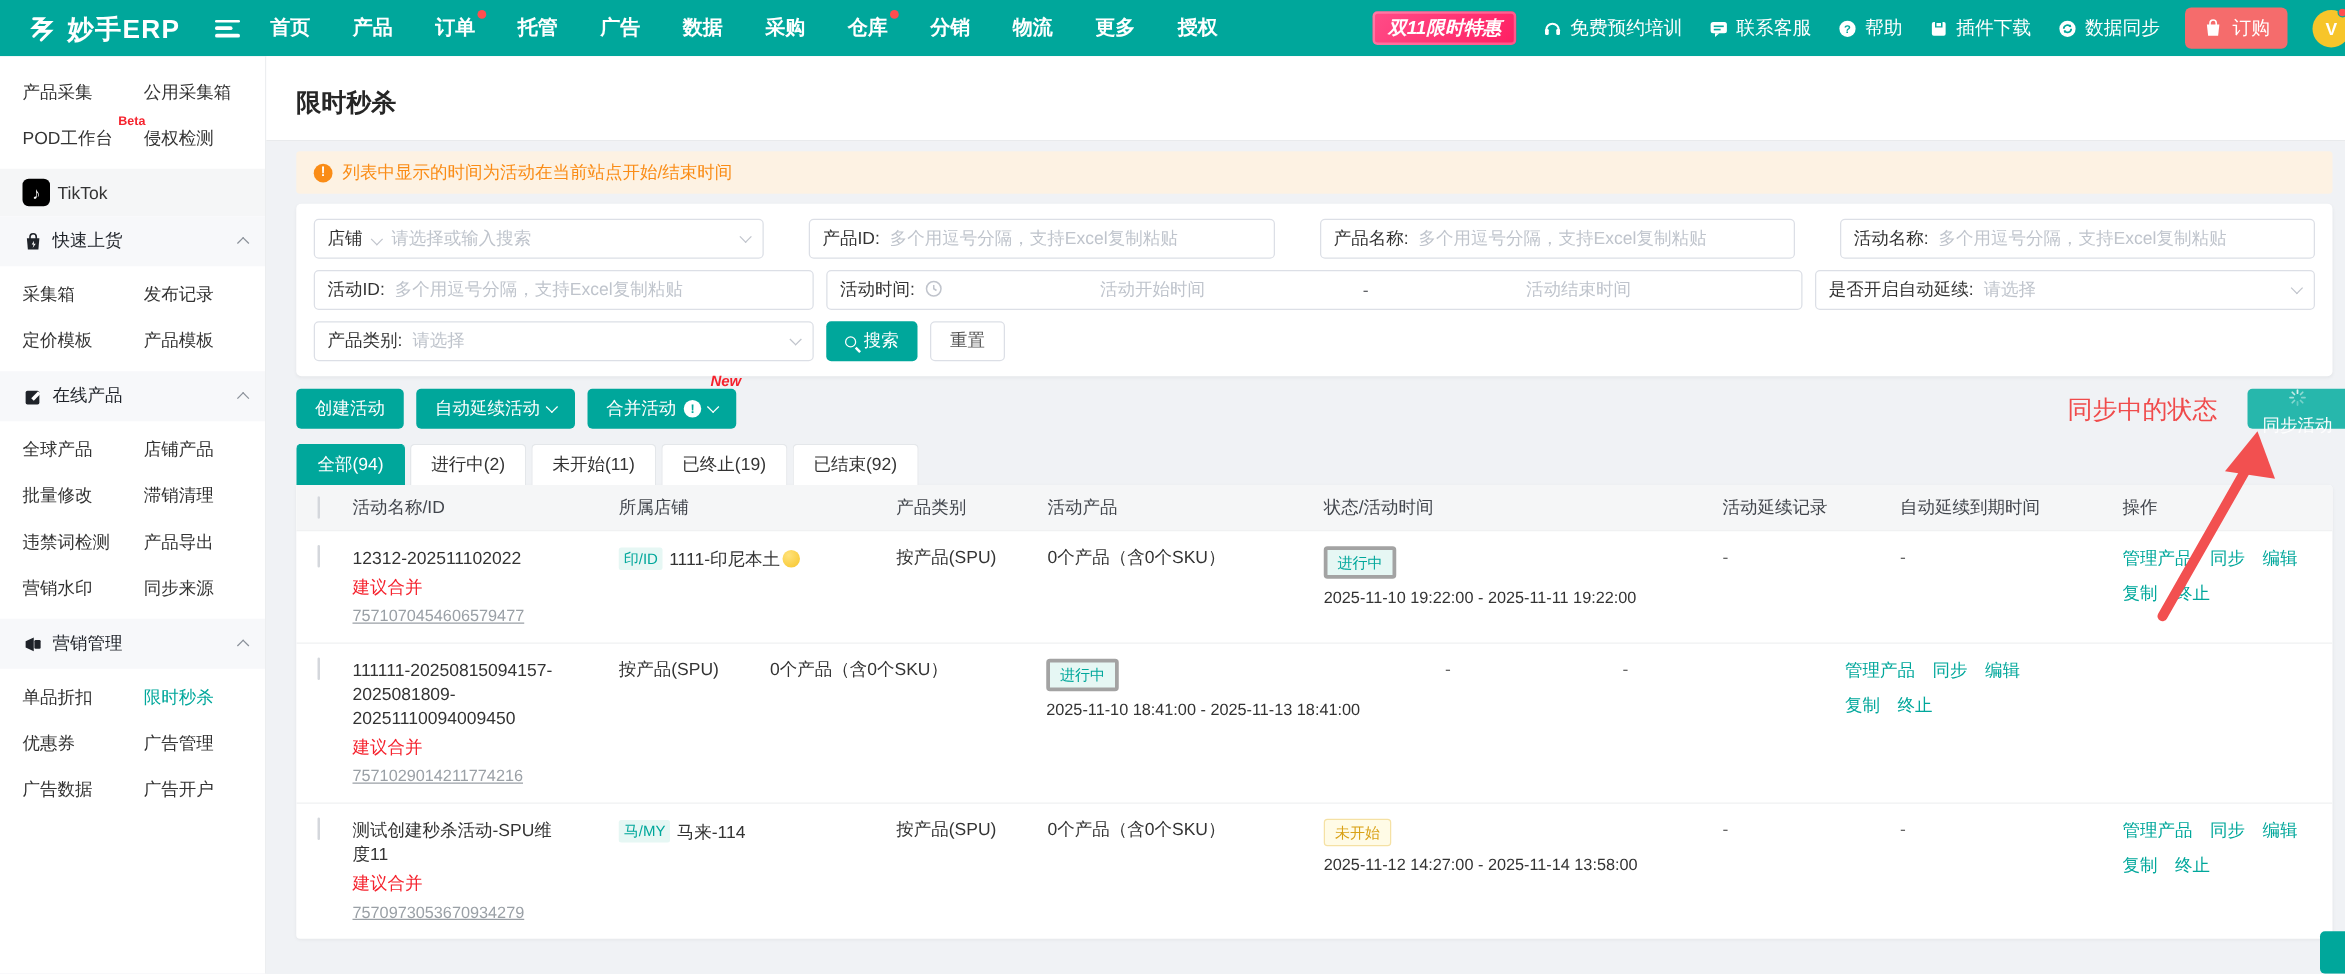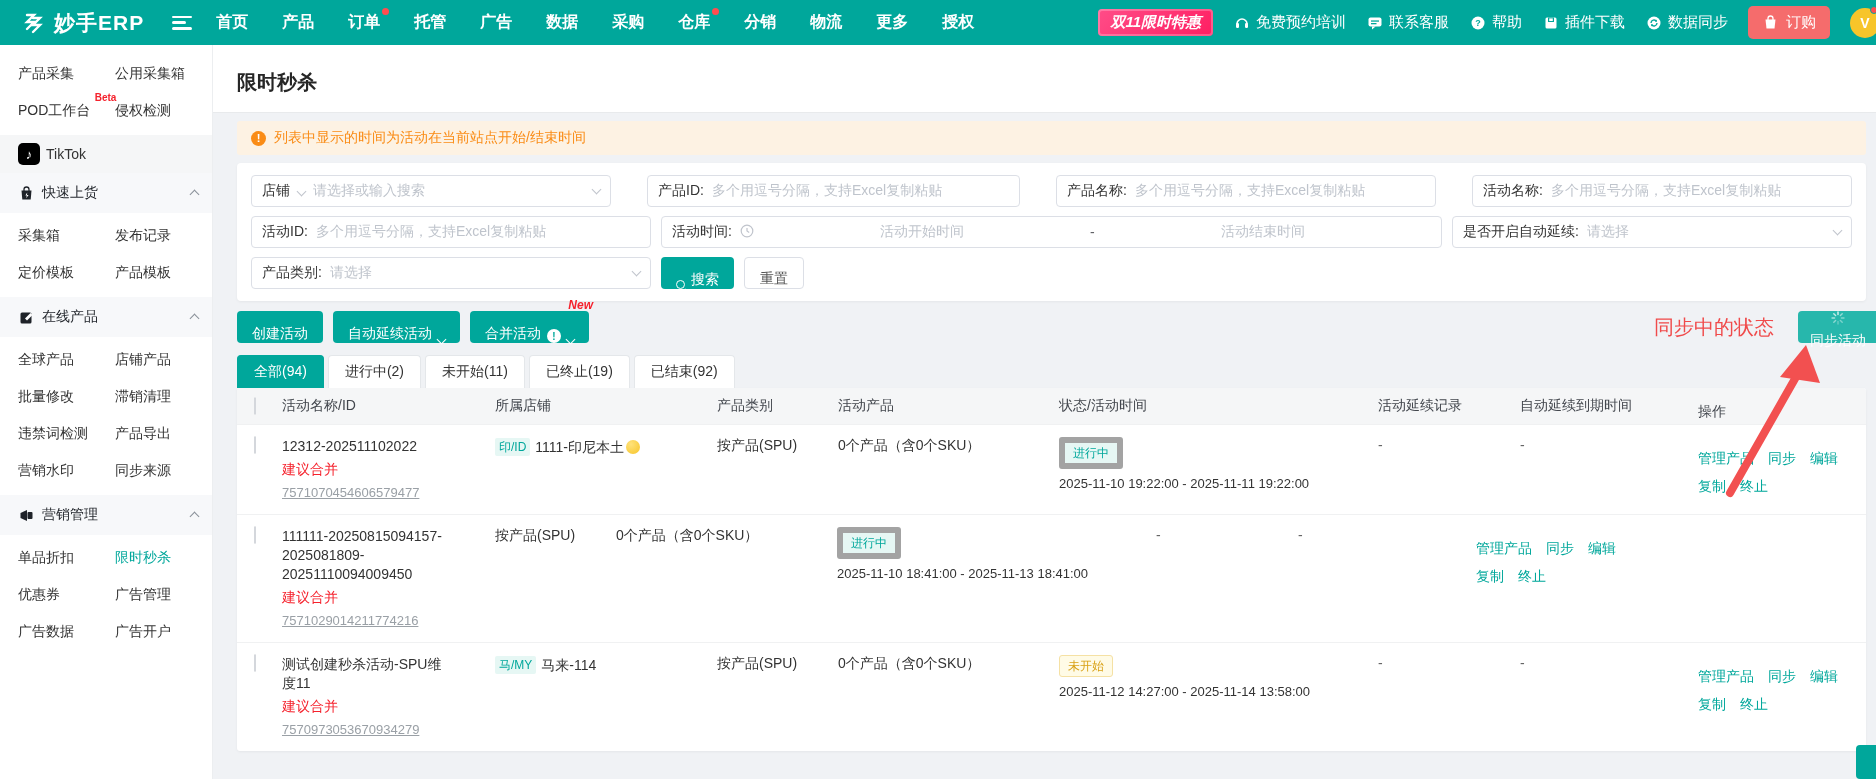--- a/index.html
+++ b/index.html
@@ -55,21 +55,21 @@
   .f-row + .f-row { margin-top:9px; }
   .f-row1 { justify-content:space-between; }
   .fbox { height:32px; border:1px solid #dcdfe6; border-radius:4px; display:flex; align-items:center; padding:0 10px; background:#fff; cursor:text; }
   .fbox .flabel { color:#333; margin-right:8px; white-space:nowrap; }
   .fbox .fph { color:#bfc4cc; white-space:nowrap; overflow:hidden; flex:1; }
   .chev-down { width:7px; height:7px; border-right:1.5px solid #c0c4cc; border-bottom:1.5px solid #c0c4cc; transform:rotate(45deg); margin-left:8px; flex:0 0 7px; margin-top:-3px; }
   .w-shop{ width:360px; } .w-pid{ width:373px; } .w-pname{ width:380px; } .w-aname{ width:380px;align-items:center; }
   .w-aid{ width:400px; } .w-time{ flex:1; } .w-ext{ width:400px; } .w-cat{ width:400px; }
   .time-ph { color:#bfc4cc; text-align:center; flex:1; }
   .clock-ico { flex:0 0 14px; }
-  .btn { height:32px; border:none; border-radius:4px; font-size:14px; cursor:pointer; display:inline-flex; align-items:flex-end; justify-content:center; gap:6px; padding:0 15px; }
+  .btn { height:32px; border:none; border-radius:4px; font-size:14px; cursor:pointer; display:inline-flex; align-items:center; justify-content:center; gap:6px; padding:0 15px; }
   .btn-primary { background:#00a79b; color:#fff; }
   .btn-plain { background:#fff; color:#555; border:1px solid #dcdfe6; }
   .lens { width:9px; height:9px; border:1.5px solid #fff; border-radius:50%; position:relative; flex:0 0 9px; }
   .lens::after { content:""; position:absolute; width:5px; height:1.5px; background:#fff; transform:rotate(45deg); left:7px; top:9px; }
 
   
   .toolbar { margin-top:10px; display:flex; align-items:center; gap:10px; position:relative; }
   .merge-wrap { position:relative; }
   .new-badge { position:absolute; top:-13px; right:-4px; color:#f5222d; font-size:12px; font-weight:bold; font-style:italic; }
   .info-ico { width:14px; height:14px; border-radius:50%; background:#fff; color:#00a79b; font-size:10px; font-weight:bold; display:inline-flex; align-items:center; justify-content:center; }
@@ -84,30 +84,30 @@
   .tab.active { background:#00a79b; border-color:#00a79b; color:#fff; }
 
   
   .table-card { background:#fff; border-radius:0 3px 3px 3px; box-shadow:0 1px 3px rgba(0,0,0,.05); overflow:hidden; }
   .thead { display:flex; background:#f5f6f7; height:36px; align-items:center; color:#42464d; font-size:14px; }
   .trow { display:flex; align-items:flex-start; padding:12px 0; border-top:1px solid #f0f1f2; }
   .cell { padding:0 12px 0 0; }
   .c-check { flex:0 0 45px; padding-left:17px; }
   .c-name { flex:0 0 213px; } .c-shop { flex:0 0 222px; } .c-cat { flex:0 0 121px; }
   .c-prod { flex:0 0 221px; } .c-status { flex:0 0 319px; } .c-rec { flex:0 0 142px; }
-  .c-exp { flex:0 0 178px; } .c-ops { flex:1;margin-top:12px; }
+  .c-exp { flex:0 0 178px; } .c-ops { flex:1; }
   .checkbox { width:14px; height:14px; border:1px solid #d4d7dc; border-radius:2px; background:#fff; cursor:pointer; margin-top:2px; }
   .name-text { color:#333; max-width:160px; word-break:break-word; overflow-wrap:break-word; line-height:19px; }
   .suggest { color:#f5222d; margin-top:4px; line-height:19px; }
   .row-id { color:#9aa0a6; font-size:13px; margin-top:4px; line-height:19px;text-decoration:underline; }
   .shop-badge { display:inline-block; background:#e6f7f4; color:#00a79b; font-size:12px; border-radius:2px; padding:1px 4px; margin-right:5px; line-height:16px; vertical-align:1px; }
   .shop-name { line-height:21px; word-break:break-word; }
   .emoji-smiley { display:inline-block; width:14px; height:14px; background:radial-gradient(circle at 35% 30%,#ffe27a,#f7c52a); border-radius:50%; vertical-align:-2px; margin-left:2px; }
   .status-tag { display:inline-block; font-size:12px; border-radius:3px; padding:2px 8px; line-height:16px; }
-  .st-running { color:#00a79b; background:#e6f7f4; border:6px solid #a3a3a3; }
+  .st-running { color:#00a79b; background:#e6f7f4; border:3px solid #a3a3a3; }
   .st-upcoming { color:#d9a116; background:#fffbe6; border:1px solid #f5e1a4; }
   .time-text { margin-top:7px; font-size:13px; color:#333; white-space:nowrap; }
   .dash { color:#666; }
   .ops { display:flex; flex-wrap:wrap; column-gap:14px; row-gap:10px; max-width:150px; }
   .op-link { color:#00a79b; cursor:pointer; white-space:nowrap; line-height:18px; }
 
   
   .arrow-svg { position:absolute; right:28px; top:280px; pointer-events:none; }
   .float-widget { position:absolute; right:0; bottom:0; width:20px; height:34px; background:#00a79b; border-radius:4px 0 0 4px; cursor:pointer; }
 </style>

